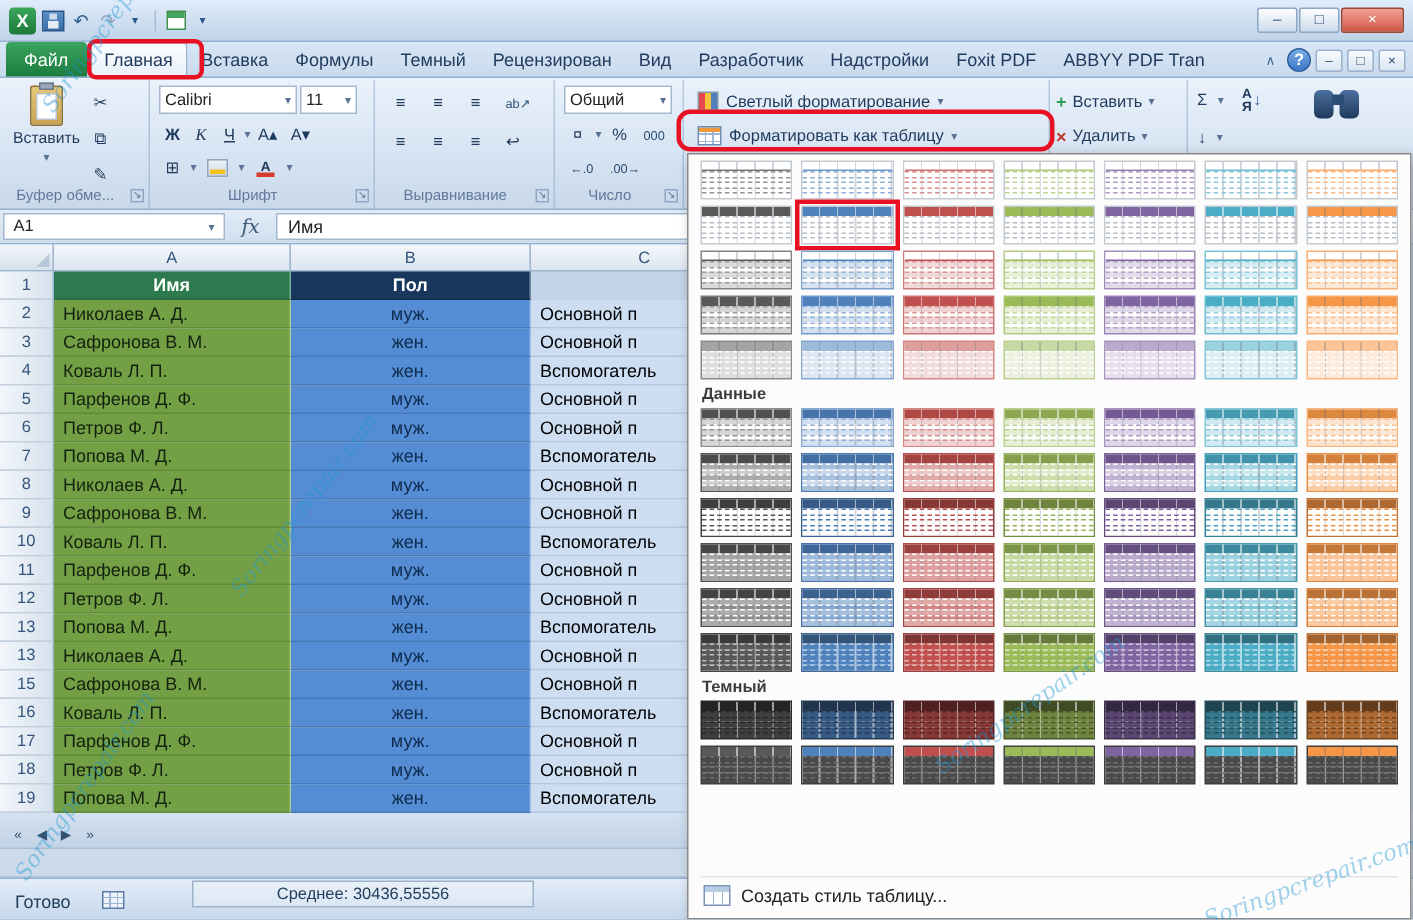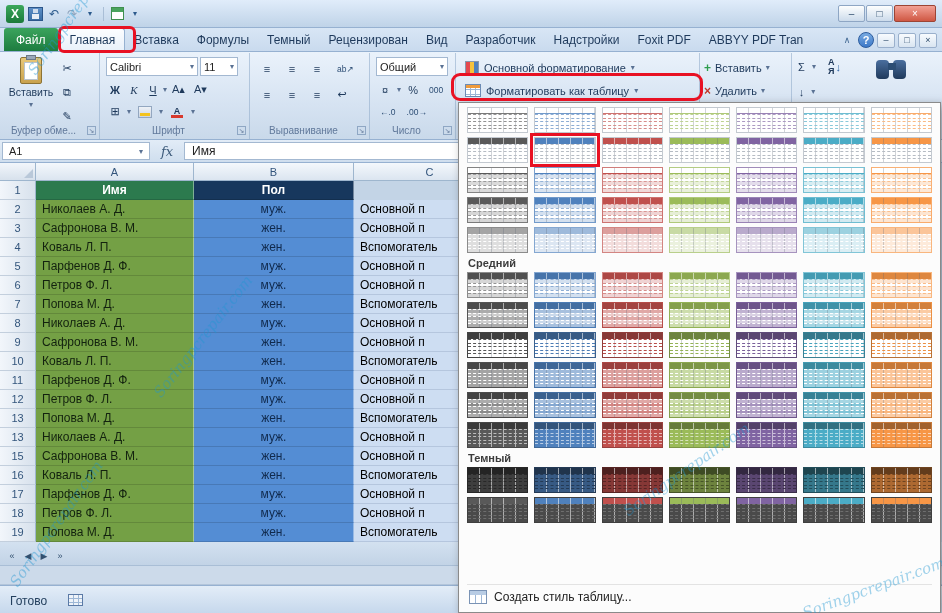--- a/index.html
+++ b/index.html
@@ -322,21 +322,21 @@
         <span class="rbtn tiny">←.0</span>
         <span class="rbtn tiny">.00→</span>
       </div>
       <div class="glabel">Число</div>
       <div class="launcher">↘</div>
     </div>
 
     <div class="rgroup g-styles">
       <div class="stylebtn" style="top:4px">
         <span class="cf-icon"></span>
-        <span>Основной форматирование</span>
+        <span>Светлый форматирование</span>
         <span class="arr9">▾</span>
       </div>
       <div class="stylebtn" style="top:27px">
         <span class="tbl-icon"></span>
         <span>Форматировать как таблицу</span>
         <span class="arr9">▾</span>
       </div>
     </div>
 
     <div class="rgroup g-cells">
@@ -507,20 +507,21 @@
     <span class="navbtn">«</span>
     <span class="navbtn">◀</span>
     <span class="navbtn">▶</span>
     <span class="navbtn">»</span>
   </div>
   <div class="gapstrip"></div>
 
   <div class="statusbar">
     <span class="ready">Готово</span>
     <span class="macro-ic"></span>
+    <span class="avg-seg">Среднее: 30436,55556</span>
   </div>
 
   <div class="gallery">
     <div id="gallery-body">
         <div class="grow-thumbs">
           <div class="thumb" style="border-color: rgb(195, 201, 208);">
             <div class="t-head" style="background-color: rgb(255, 255, 255); background-image: repeating-linear-gradient(90deg, transparent 0px, transparent 11px, rgba(90, 100, 115, 0.28) 11px, rgba(90, 100, 115, 0.28) 12px); box-shadow: rgb(122, 122, 122) 0px -1px 0px inset;"></div>
             <div class="t-row" style="background-color: rgb(255, 255, 255); background-image: repeating-linear-gradient(90deg, transparent 0px, transparent 11px, rgba(90, 100, 115, 0.28) 11px, rgba(90, 100, 115, 0.28) 12px); border-top: 1px dashed rgb(147, 147, 147);"></div>
             <div class="t-row" style="background-color: rgb(255, 255, 255); background-image: repeating-linear-gradient(90deg, transparent 0px, transparent 11px, rgba(90, 100, 115, 0.28) 11px, rgba(90, 100, 115, 0.28) 12px); border-top: 1px dashed rgb(147, 147, 147);"></div>
             <div class="t-row" style="background-color: rgb(255, 255, 255); background-image: repeating-linear-gradient(90deg, transparent 0px, transparent 11px, rgba(90, 100, 115, 0.28) 11px, rgba(90, 100, 115, 0.28) 12px); border-top: 1px dashed rgb(147, 147, 147);"></div>
@@ -801,21 +802,21 @@
           </div>
           <div class="thumb" style="border-color: rgb(249, 182, 126);">
             <div class="t-head" style="background-color: rgb(251, 197, 153); background-image: repeating-linear-gradient(90deg, transparent 0px, transparent 11px, rgba(90, 100, 115, 0.28) 11px, rgba(90, 100, 115, 0.28) 12px);"></div>
             <div class="t-row" style="background-color: rgb(253, 234, 218); background-image: repeating-linear-gradient(90deg, transparent 0px, transparent 11px, rgba(90, 100, 115, 0.28) 11px, rgba(90, 100, 115, 0.28) 12px); border-top: 1px dashed rgb(255, 255, 255);"></div>
             <div class="t-row" style="background-color: rgb(253, 234, 218); background-image: repeating-linear-gradient(90deg, transparent 0px, transparent 11px, rgba(90, 100, 115, 0.28) 11px, rgba(90, 100, 115, 0.28) 12px); border-top: 1px dashed rgb(255, 255, 255);"></div>
             <div class="t-row" style="background-color: rgb(253, 234, 218); background-image: repeating-linear-gradient(90deg, transparent 0px, transparent 11px, rgba(90, 100, 115, 0.28) 11px, rgba(90, 100, 115, 0.28) 12px); border-top: 1px dashed rgb(255, 255, 255);"></div>
             <div class="t-row" style="background-color: rgb(253, 234, 218); background-image: repeating-linear-gradient(90deg, transparent 0px, transparent 11px, rgba(90, 100, 115, 0.28) 11px, rgba(90, 100, 115, 0.28) 12px); border-top: 1px dashed rgb(255, 255, 255);"></div>
             <div class="t-row" style="background-color: rgb(253, 234, 218); background-image: repeating-linear-gradient(90deg, transparent 0px, transparent 11px, rgba(90, 100, 115, 0.28) 11px, rgba(90, 100, 115, 0.28) 12px); border-top: 1px dashed rgb(255, 255, 255);"></div>
           </div>
         </div>
-        <div class="gsec-label">Средний</div>
+        <div class="gsec-label">Данные</div>
         <div class="grow-thumbs">
           <div class="thumb" style="border-color: rgb(139, 139, 139);">
             <div class="t-head" style="background-color: rgb(80, 80, 80); background-image: repeating-linear-gradient(90deg, transparent 0px, transparent 11px, rgba(255, 255, 255, 0.55) 11px, rgba(255, 255, 255, 0.55) 12px);"></div>
             <div class="t-row" style="background-color: rgb(214, 214, 214); background-image: repeating-linear-gradient(90deg, transparent 0px, transparent 11px, rgba(90, 100, 115, 0.28) 11px, rgba(90, 100, 115, 0.28) 12px); border-top: 1px dashed rgb(147, 147, 147);"></div>
             <div class="t-row" style="background-color: rgb(255, 255, 255); background-image: repeating-linear-gradient(90deg, transparent 0px, transparent 11px, rgba(90, 100, 115, 0.28) 11px, rgba(90, 100, 115, 0.28) 12px); border-top: 1px dashed rgb(147, 147, 147);"></div>
             <div class="t-row" style="background-color: rgb(214, 214, 214); background-image: repeating-linear-gradient(90deg, transparent 0px, transparent 11px, rgba(90, 100, 115, 0.28) 11px, rgba(90, 100, 115, 0.28) 12px); border-top: 1px dashed rgb(147, 147, 147);"></div>
             <div class="t-row" style="background-color: rgb(255, 255, 255); background-image: repeating-linear-gradient(90deg, transparent 0px, transparent 11px, rgba(90, 100, 115, 0.28) 11px, rgba(90, 100, 115, 0.28) 12px); border-top: 1px dashed rgb(147, 147, 147);"></div>
             <div class="t-row" style="background-color: rgb(214, 214, 214); background-image: repeating-linear-gradient(90deg, transparent 0px, transparent 11px, rgba(90, 100, 115, 0.28) 11px, rgba(90, 100, 115, 0.28) 12px); border-top: 1px dashed rgb(147, 147, 147);"></div>
           </div>
           <div class="thumb" style="border-color: rgb(132, 167, 209);">

